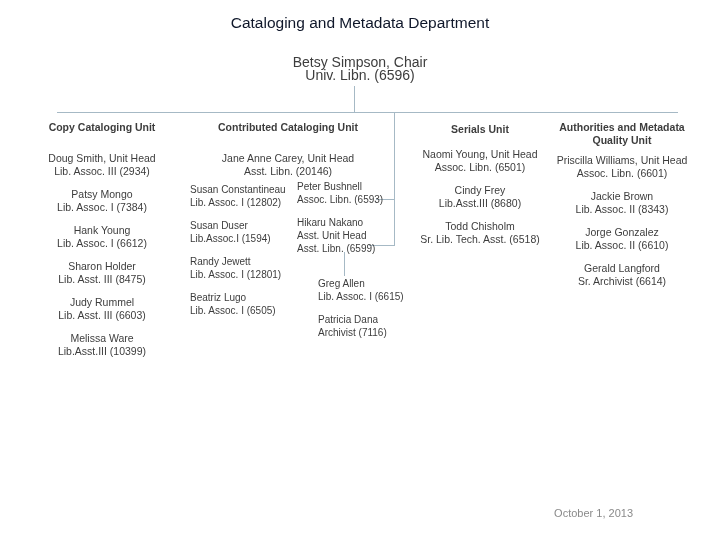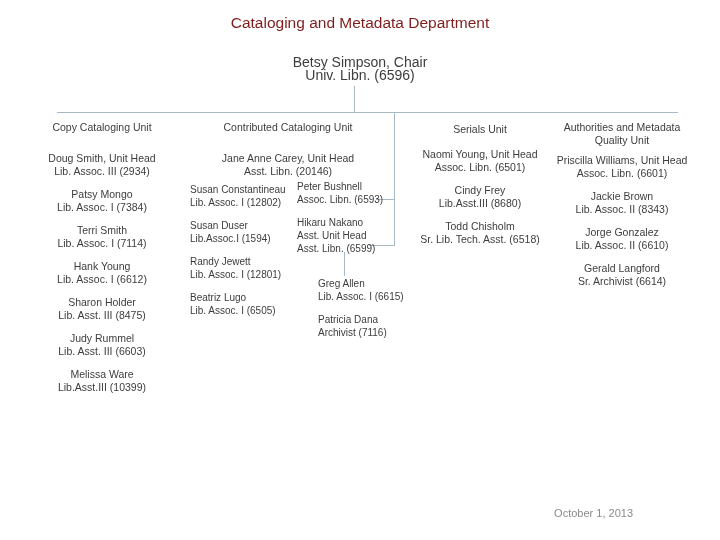--- a/index.html
+++ b/index.html
@@ -10,37 +10,37 @@
     background: #ffffff;
     overflow: hidden;
     font-family: "Liberation Sans", sans-serif;
     color: #3d3d3d;
   }
   .slide-title {
     position: absolute;
     left: 0; right: 0; top: 14px;
     text-align: center;
     font-size: 15.5px;
-    color: #7f1d1d;
+    color: #0f172a;
   }
   .chair-node {
     position: absolute;
     left: 260px; top: 56px; width: 200px;
     text-align: center;
     font-size: 14px;
     line-height: 13px;
   }
   .line { position: absolute; background: #a6b9c5; }
   .unit {
     position: absolute;
     font-size: 10.5px;
     line-height: 13px;
   }
   .unit.centered { text-align: center; }
-  .unit-header { font-weight: normal; }
+  .unit-header { font-weight: bold; }
   .members {
     display: flex;
     flex-direction: column;
     gap: 10px;
   }
   .person { line-height: 13px; }
   .mt11 { margin-top: 18px; }
   .mt12 { margin-top: 12px; align-items: center; }
   .mt9  { margin-top: 7px; }
   .subgroup {
@@ -80,24 +80,20 @@
     <div class="members mt11">
       <div class="person">
         <div>Doug Smith, Unit Head</div>
         <div>Lib. Assoc. III (2934)</div>
       </div>
       <div class="person">
         <div>Patsy Mongo</div>
         <div>Lib. Assoc. I (7384)</div>
       </div>
       <div class="person">
-        <div>Terri Smith</div>
-        <div>Lib. Assoc. I (7114)</div>
-      </div>
-      <div class="person">
         <div>Hank Young</div>
         <div>Lib. Assoc. I (6612)</div>
       </div>
       <div class="person">
         <div>Sharon Holder</div>
         <div>Lib. Asst. III (8475)</div>
       </div>
       <div class="person">
         <div>Judy Rummel</div>
         <div>Lib. Asst. III (6603)</div>

